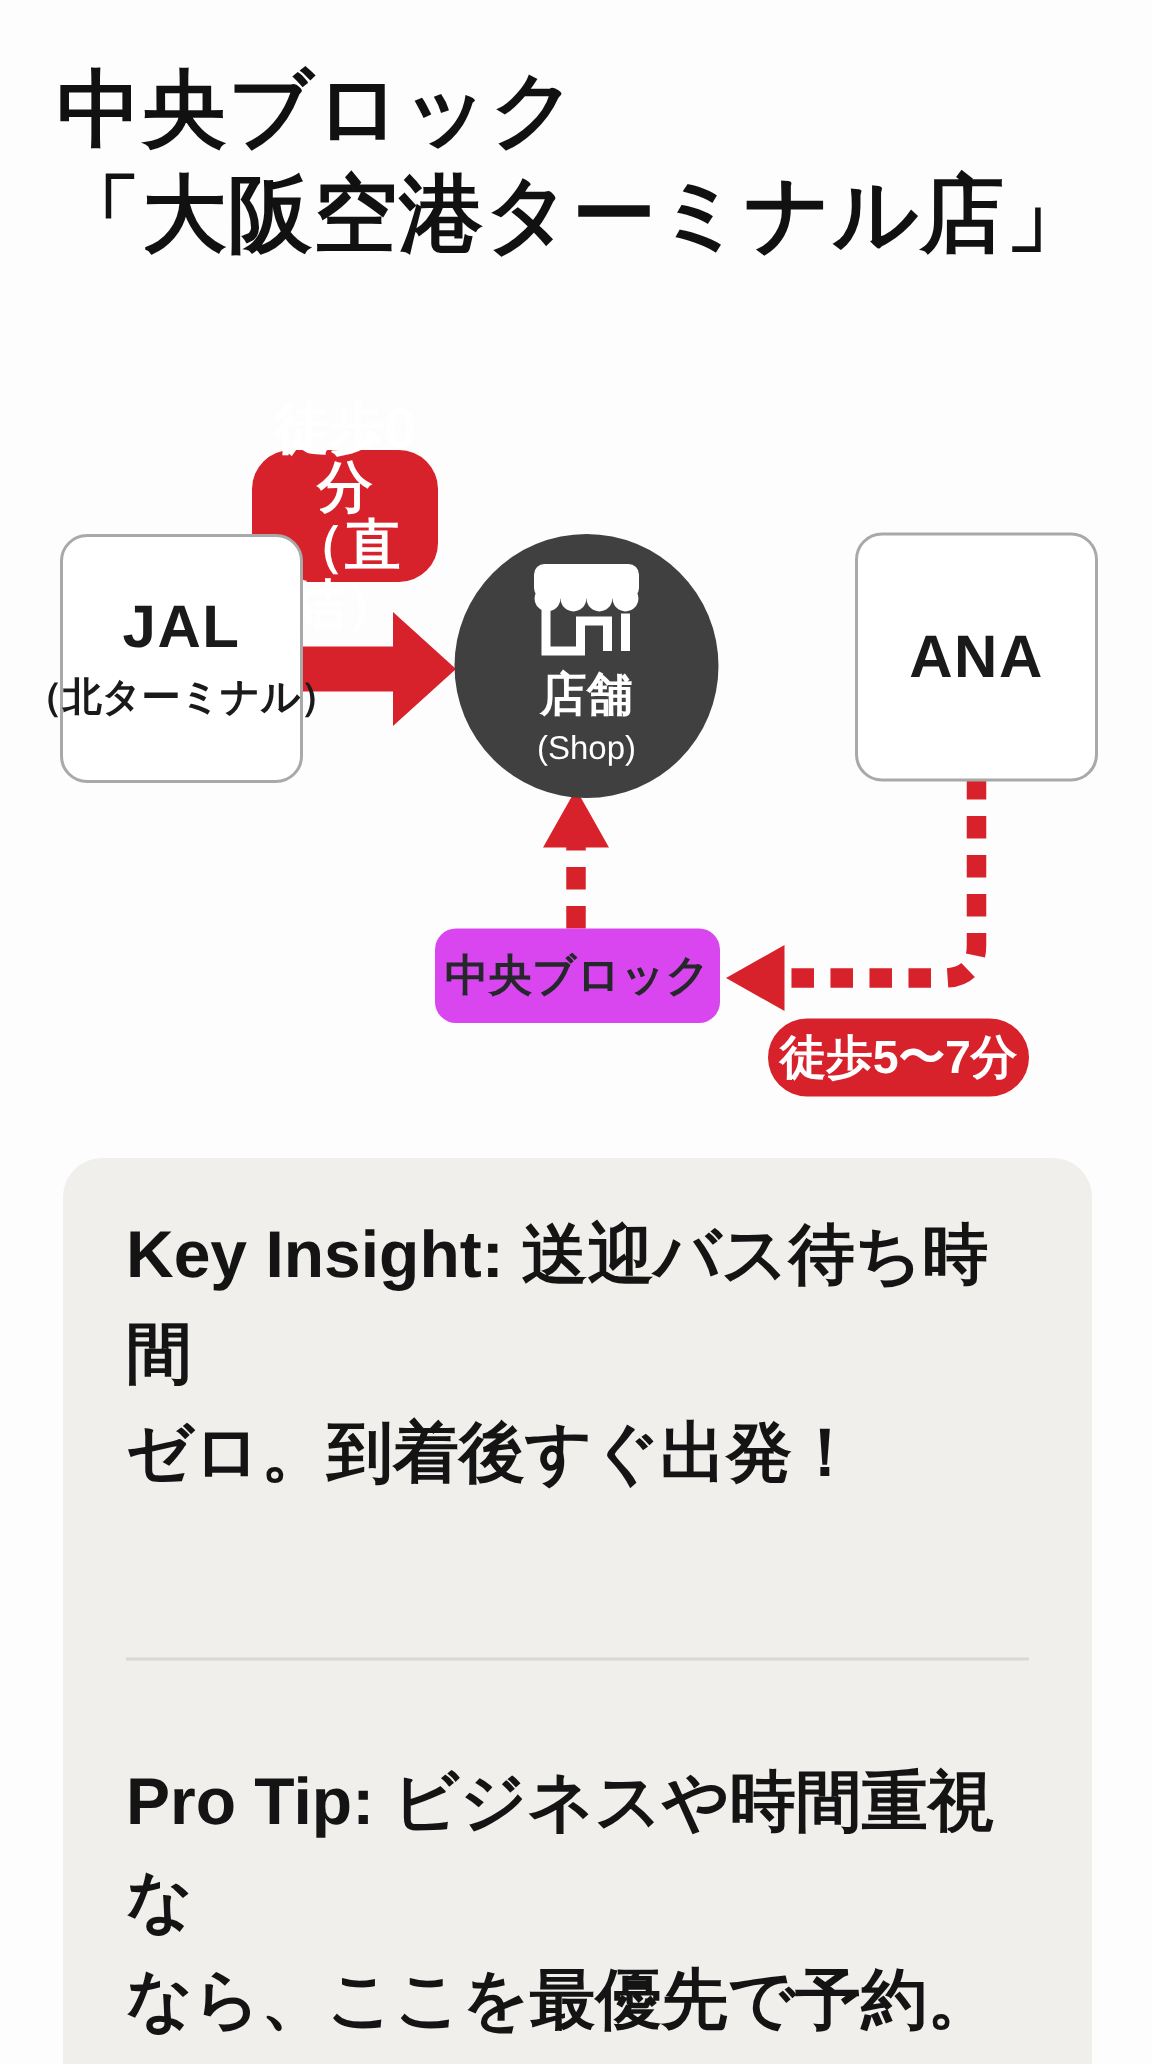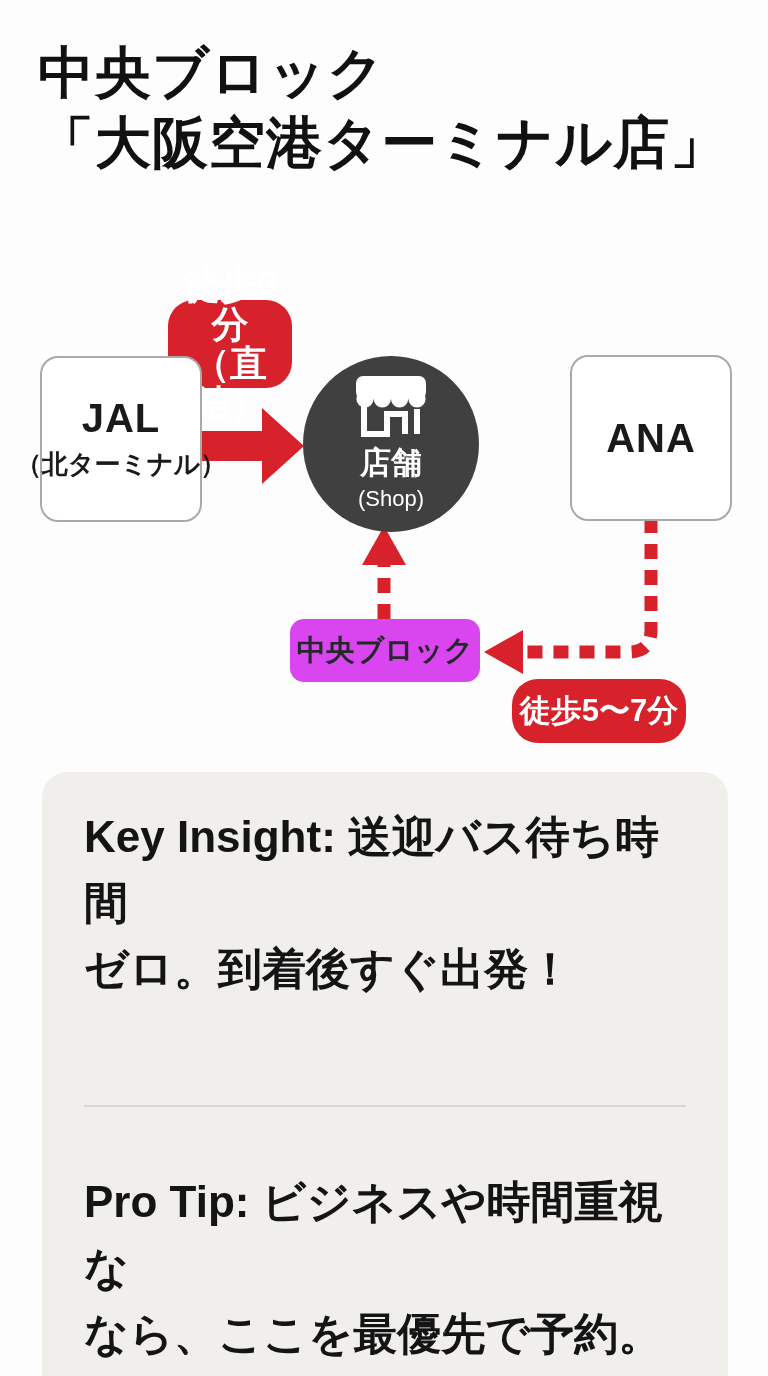--- a/index.html
+++ b/index.html
@@ -30,21 +30,21 @@
   .node-box .terminal{font-size:26px;font-weight:700;color:#1a1a1a;margin-top:6px;white-space:nowrap;}
   .jal{left:40px;top:356px;width:158px;height:162px;}
   .ana{left:570px;top:355px;width:158px;height:162px;}
   .badge{
     position:absolute;background:#d7222b;color:#ffffff;font-weight:800;
     display:flex;flex-direction:column;align-items:center;justify-content:center;
     text-align:center;
   }
   .badge-direct{left:168px;top:300px;width:124px;height:88px;border-radius:26px;
     font-size:37px;line-height:39px;}
-  .badge-walk{left:512px;top:679px;width:174px;height:64px;border-radius:26px;
+  .badge-walk{left:512px;top:679px;width:174px;height:52px;border-radius:26px;
     font-size:31px;flex-direction:row;}
   .shop-circle{
     position:absolute;left:303px;top:356px;width:176px;height:176px;border-radius:50%;
     background:#404040;display:flex;flex-direction:column;align-items:center;justify-content:center;
     color:#ffffff;text-align:center;
   }
   .shop-circle .shop-label{font-size:31px;font-weight:800;margin-top:4px;}
   .shop-circle .shop-sub{font-size:22px;font-weight:400;margin-top:2px;}
   .central-block{
     position:absolute;left:290px;top:619px;width:190px;height:63px;

